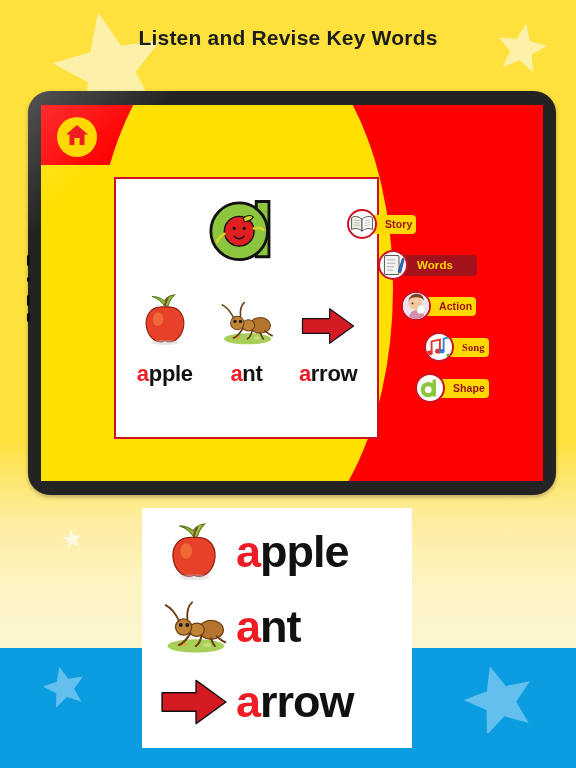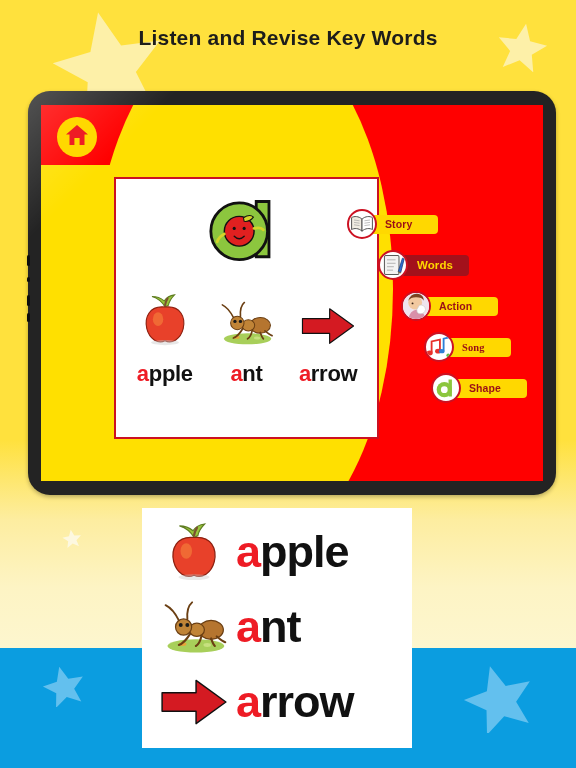--- a/index.html
+++ b/index.html
@@ -198,34 +198,34 @@
     border: 2px solid #cc1122;
     display: flex; align-items: center; justify-content: center;
     overflow: hidden;
     box-sizing: border-box;
     position: relative;
     z-index: 2;
     flex: 0 0 auto;
   }
   .menu-pill {
     margin-left: -7px;
-    padding: 3px 26px 3px 15px;
+    padding: 3px 4px 3px 15px;
     border-radius: 4px;
     font-size: 10.5px;
     font-weight: bold;
     letter-spacing: 0.1px;
     background: #ffd800;
     color: #9a0e17;
     white-space: nowrap;
     line-height: 13px;
   }
   .menu-item.active .menu-pill {
     background: #a3111b;
     color: #ffd800;
-    padding: 4px 16px 4px 16px;
+    padding: 4px 24px 4px 16px;
     font-size: 11.5px;
   }
 
   
   .big-card {
     position: absolute;
     left: 142px; top: 508px;
     width: 270px; height: 240px;
     background: #ffffff;
     z-index: 7;
@@ -435,21 +435,21 @@
               <ellipse cx="4" cy="19.5" rx="3.2" ry="2.6" fill="#e8302a"></ellipse>
               <ellipse cx="13" cy="17.5" rx="3.2" ry="2.6" fill="#e8302a"></ellipse>
               <path d="M19 17 L19 4 L25 2.5" stroke="#2e7fd6" stroke-width="2" fill="none"></path>
               <ellipse cx="17" cy="17.5" rx="3" ry="2.4" fill="#2e7fd6"></ellipse>
               <circle cx="24" cy="22" r="2" fill="#5dbb46"></circle>
             </svg>
           </span>
           <span class="menu-pill">Song</span>
         </div>
 
-        <div class="menu-item" style="left:84px;top:164px;">
+        <div class="menu-item" style="left:68px;top:164px;">
           <span class="menu-icon">
             <svg width="22" height="22" viewBox="0 0 26 26">
               <path d="M20 3 L20 23 L16 23 L16 3 Z" fill="#8cc63e"></path>
               <circle cx="11" cy="15" r="9" fill="#8cc63e"></circle>
               <circle cx="11" cy="15" r="4" fill="#ffffff"></circle>
             </svg>
           </span>
           <span class="menu-pill">Shape</span>
         </div>
 

